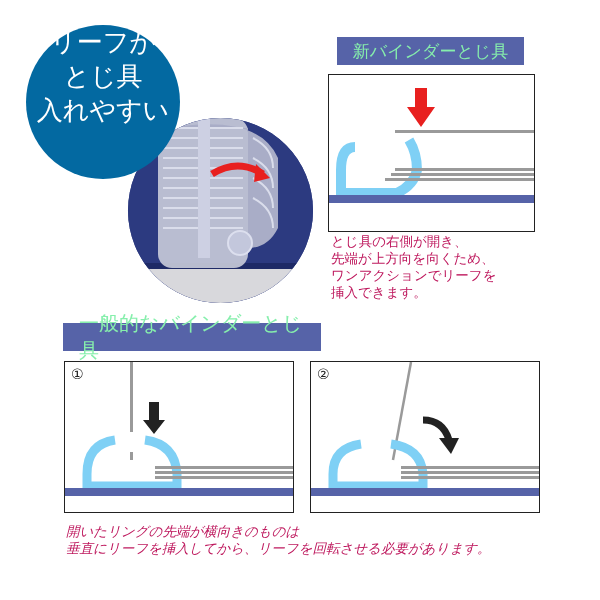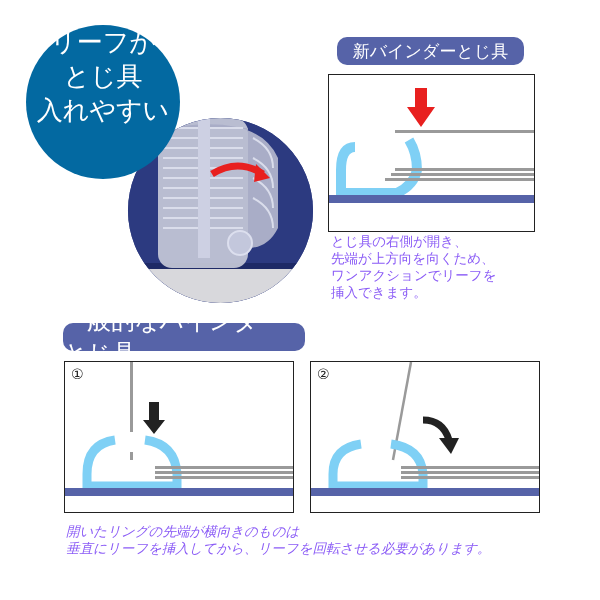--- a/index.html
+++ b/index.html
@@ -1,24 +1,24 @@
 <!DOCTYPE html>
 <html><head>
 <meta charset="utf-8">
 <style>
   html,body{margin:0;padding:0;background:#fff;}
   body{width:600px;height:600px;position:relative;overflow:hidden;font-family:"DejaVu Sans",sans-serif;}
   .abs{position:absolute;}
   .badge-circle{left:26px;top:25px;width:154px;height:154px;border-radius:50%;background:#0369a1;color:#fff;display:flex;align-items:flex-start;justify-content:center;text-align:center;font-size:26px;line-height:34px;z-index:3;}
   .photo{left:128px;top:118px;width:185px;height:185px;border-radius:50%;overflow:hidden;background:#2c3a80;z-index:2;}
-  .pill{background:#5663a8;color:#ffffff;border-radius:10px;font-size:17px;display:flex;align-items:center;justify-content:center;}
+  .pill{background:#5663a8;color:#86efac;border-radius:0;font-size:17px;display:flex;align-items:center;justify-content:center;}
   .pill-new{left:337px;top:37px;width:187px;height:28px;}
-  .pill-gen{left:63px;top:323px;width:242px;height:28px;font-size:24px;}
+  .pill-gen{left:63px;top:323px;width:242px;height:28px;font-size:20px;padding-left:16px;}
   .frame{border:1.5px solid #222;background:#fff;overflow:hidden;}
-  .desc{font-size:13.5px;line-height:17px;color:#8b5cf6;white-space:pre-line;}
+  .desc{font-size:13.5px;line-height:17px;color:#be185d;white-space:pre-line;}
   .num{font-size:14px;color:#222;}
 </style>
 </head>
 <body>
 
 <div class="abs badge-circle">
   <div>
     <div>リーフが</div>
     <div>とじ具</div>
     <div>入れやすい</div>

